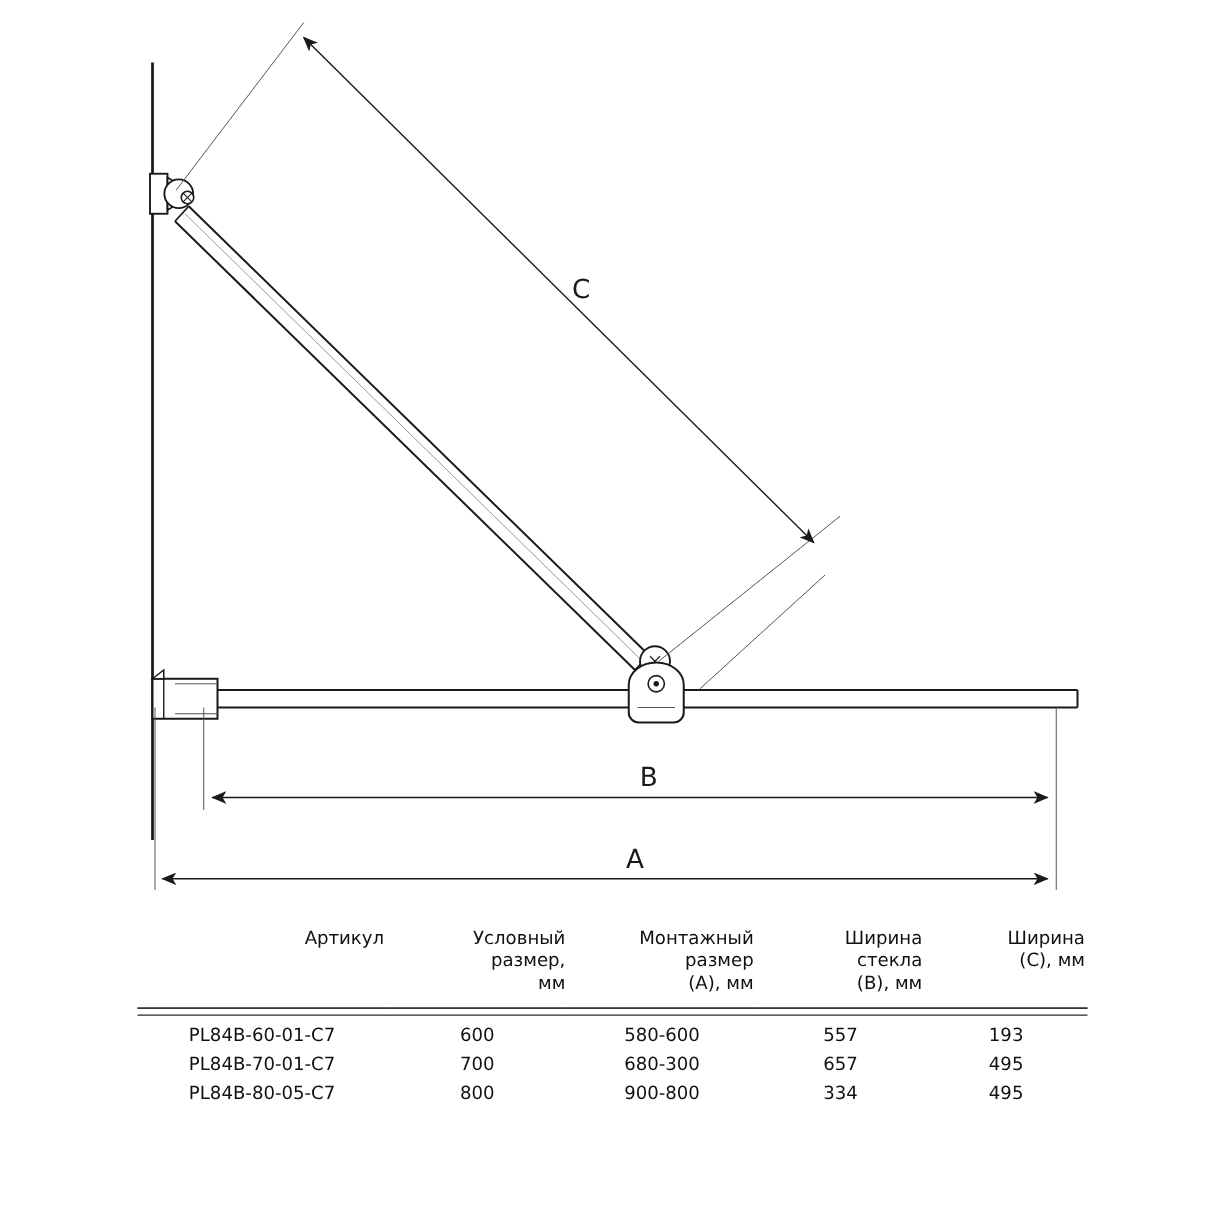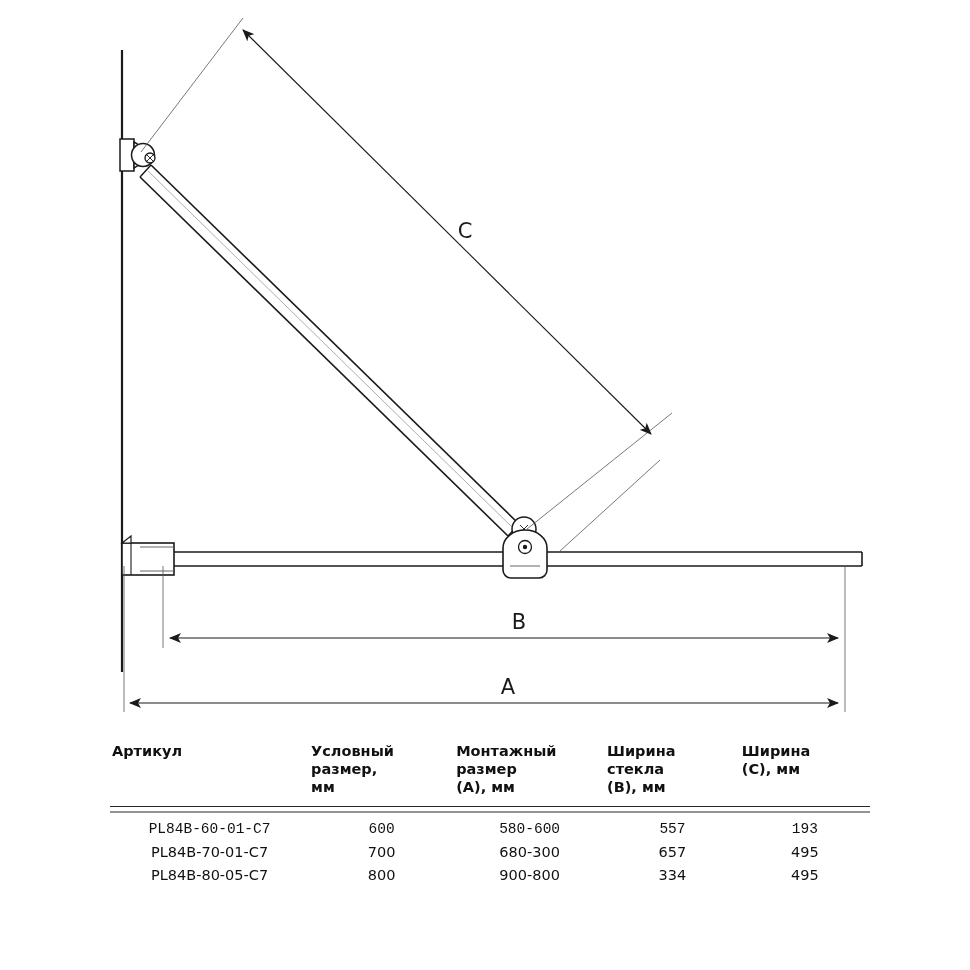--- a/index.html
+++ b/index.html
@@ -36,24 +36,24 @@
   table.spec {
     position: absolute;
     left: 110px;
     top: 738px;
     width: 760px;
     border-collapse: collapse;
     font-family: "DejaVu Sans", sans-serif;
   }
   table.spec th {
     font-size: 14.5px;
-    font-weight: bold;
+    font-weight: normal;
     color: #111;
     padding: 4px 2px 10px 2px;
-    text-align: left;
+    text-align: right;
     vertical-align: top;
     line-height: 1.25;
   }
   table.spec td {
     font-size: 14.5px;
     color: #111;
     text-align: center;
     padding: 3.5px 2px;
     white-space: nowrap;
   }
@@ -70,21 +70,20 @@
     width: 150px;
   }
   table.spec th.col-glass, table.spec td.col-glass {
     width: 135px;
   }
   table.spec th.col-c, table.spec td.col-c {
     width: 130px;
   }
   table.spec tbody tr:first-child td {
     padding-top: 14px;
-    font-family: Liberation Mono, monospace;
   }
   .hdr-line { display: block; }
 </style>
 </head>
 <body>
 
 <div id="root">
 
   <svg class="diagram" viewBox="0 0 970 970">
     <defs>

